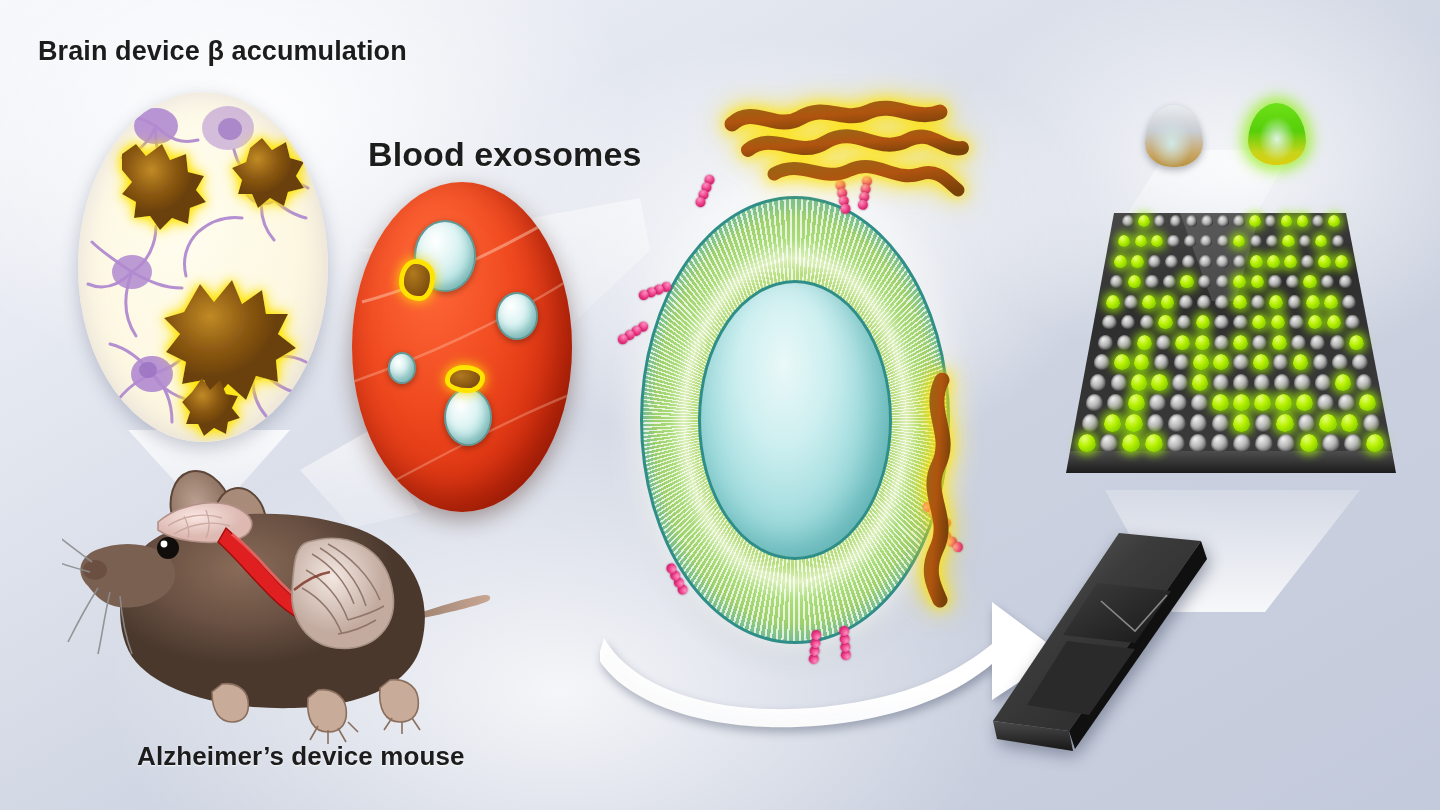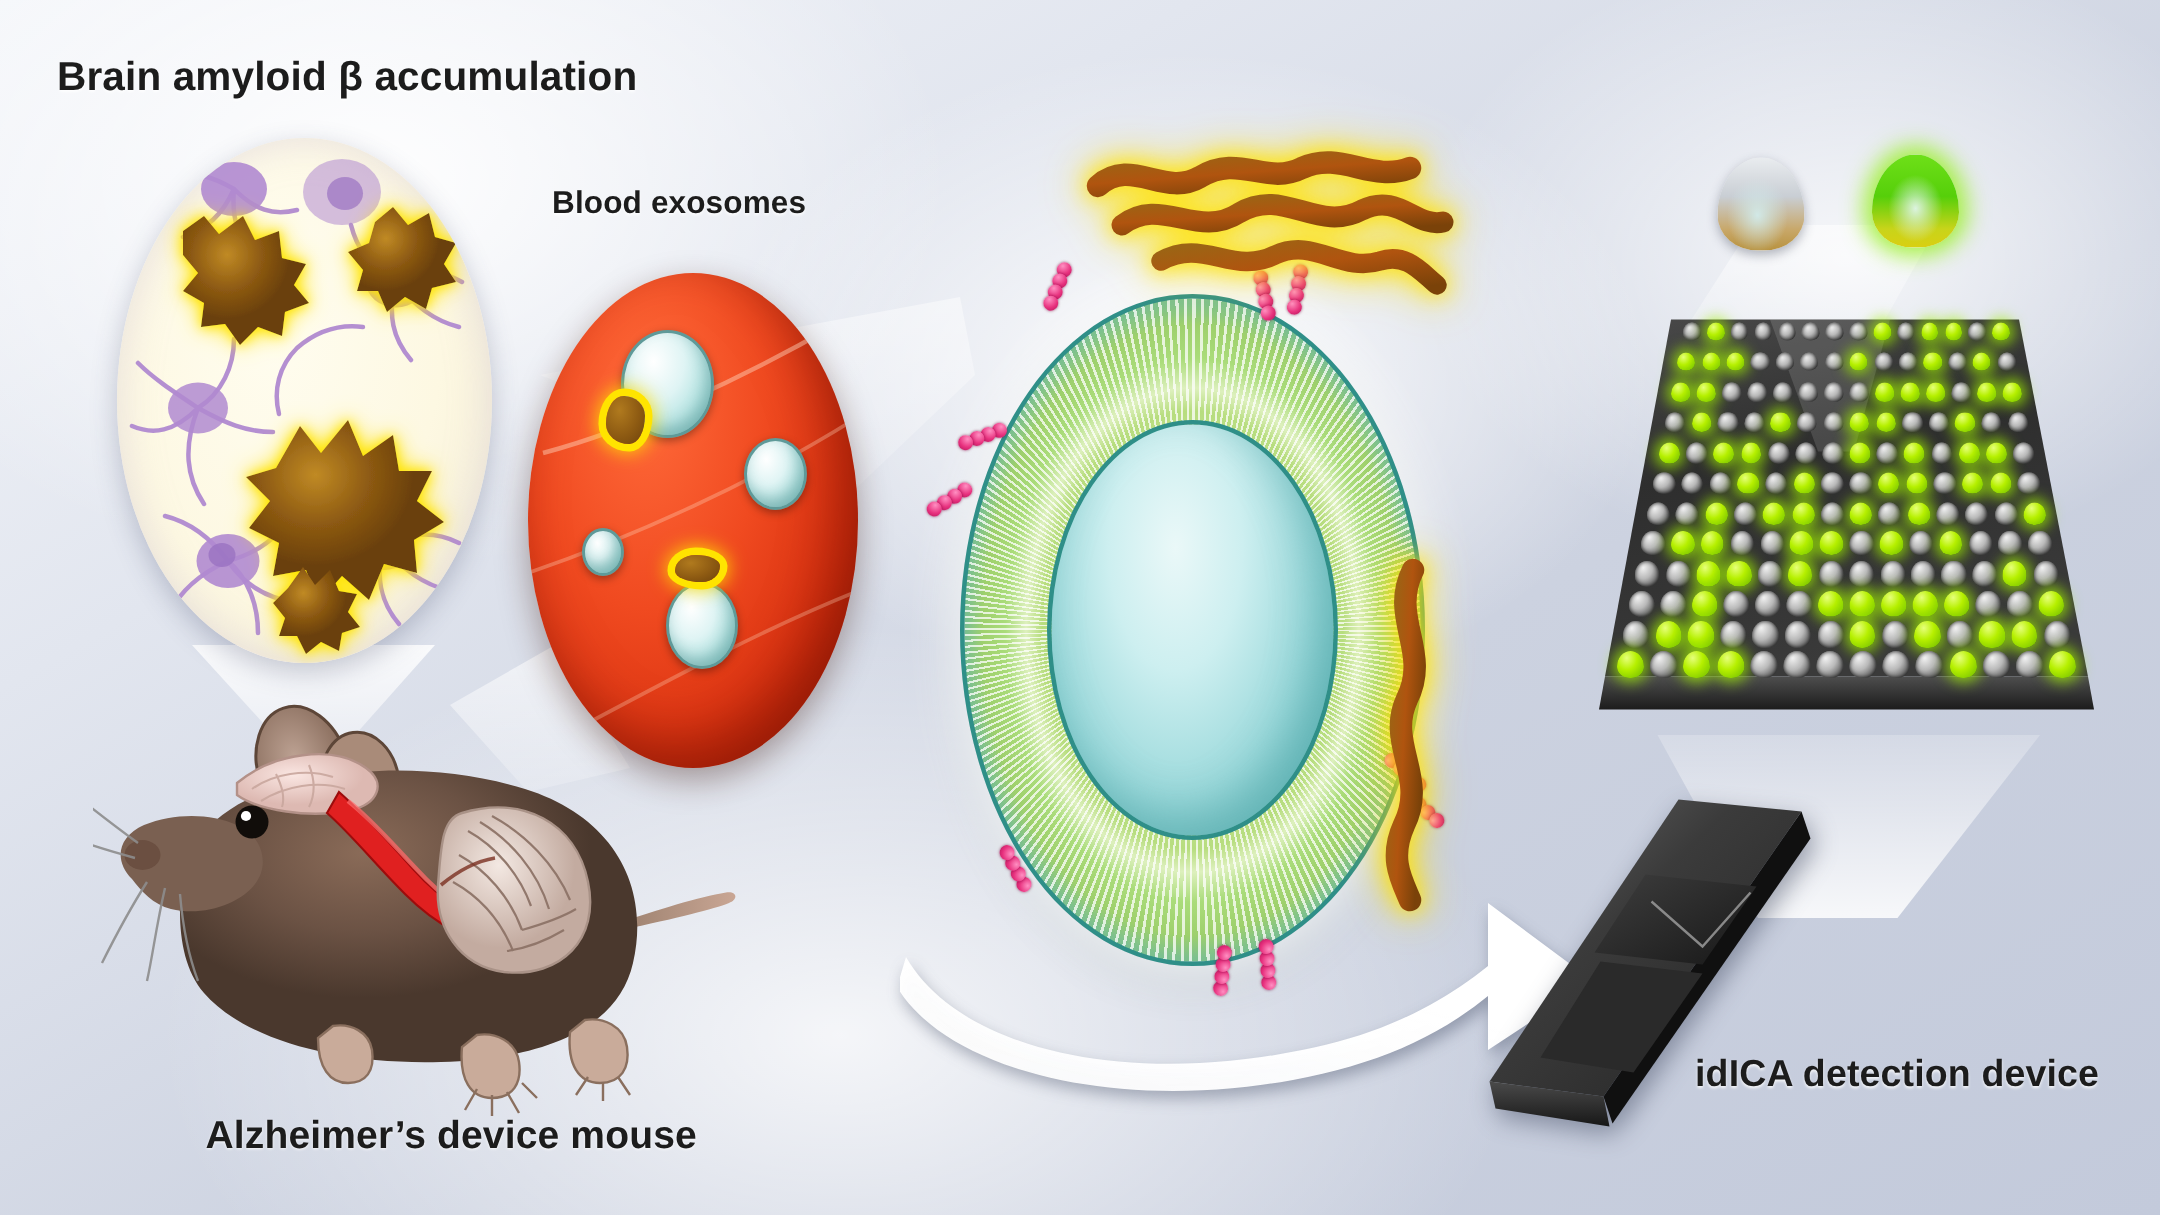--- a/index.html
+++ b/index.html
@@ -167,36 +167,36 @@
         <ellipse cx="70" cy="278" rx="9" ry="8" fill="#9a72c2" opacity=".8"></ellipse>
       </g>
       <g filter="url(#plaqueGlow)" fill="url(#plaqueG)">
         <path d="M44,62 l14,-10 l10,12 l16,-12 l8,16 l16,-6 l2,18 l16,4 l-8,14 l10,12 l-16,6 l-2,16 l-16,-6 l-12,12 l-10,-14 l-16,2 l2,-16 l-14,-8 l10,-12 l-10,-12 z"></path>
         <path d="M106,220 l16,-28 l14,18 l18,-22 l10,24 l20,-14 l4,24 l22,0 l-10,20 l18,14 l-20,12 l2,22 l-22,-6 l-10,24 l-18,-16 l-16,18 l-8,-22 l-22,4 l4,-22 l-20,-10 l14,-18 l-16,-16 z"></path>
         <path d="M172,56 l12,-10 l10,12 l14,-8 l4,16 l14,4 l-8,14 l8,12 l-16,4 l-4,14 l-14,-8 l-12,10 l-6,-14 l-14,0 l4,-14 l-10,-12 l14,-6 z"></path>
         <path d="M114,300 l10,-14 l8,12 l10,-10 l6,14 l12,2 l-6,12 l8,10 l-12,4 l-2,12 l-12,-6 l-10,8 l-6,-12 l-12,0 l4,-12 l-8,-10 z"></path>
       </g>
     </svg>
   </div>
-  <div class="lbl" style="left:38px;top:36px;font-size:27px;">Brain amyloid β accumulation</div>
+  <div class="lbl" style="left:38px;top:36px;font-size:27px;">Brain device β accumulation</div>
 
   <div id="blood-oval">
     <svg width="220" height="330" viewBox="0 0 220 330" style="position:absolute;left:0;top:0;">
       <path d="M10,120 C70,104 140,72 206,34" stroke="rgba(255,215,190,.45)" stroke-width="3" fill="none"></path>
       <path d="M0,200 C70,176 150,140 220,96" stroke="rgba(255,215,190,.32)" stroke-width="2.5" fill="none"></path>
       <path d="M40,300 C100,268 160,236 220,212" stroke="rgba(255,215,190,.30)" stroke-width="2.5" fill="none"></path>
     </svg>
     <div class="vesicle" style="left:62px;top:38px;width:58px;height:68px;"></div>
     <div class="vesicle" style="left:144px;top:110px;width:38px;height:44px;"></div>
     <div class="vesicle" style="left:36px;top:170px;width:24px;height:28px;"></div>
     <div class="vesicle" style="left:92px;top:206px;width:44px;height:54px;"></div>
     <div class="amy-blob" style="left:52px;top:82px;width:26px;height:32px;"></div>
     <div class="amy-blob" style="left:98px;top:188px;width:30px;height:18px;"></div>
   </div>
-  <div class="lbl" style="left:368px;top:124px;font-size:21px;">Blood exosomes</div>
+  <div class="lbl" style="left:368px;top:135px;font-size:34px;">Blood exosomes</div>
 
   <div id="exosome">
     <div id="exo-membrane"></div>
     <div id="exo-lumen"></div>
   </div>
 
   <div class="receptor" style="left:860px;top:178px;transform:rotate(10deg);">
       <i></i>
       <i></i>
       <i></i>
@@ -573,15 +573,14 @@
         <stop offset="100%" stop-color="#181818"></stop>
       </linearGradient>
     </defs>
     <polygon points="134,8 216,16 84,206 8,196" fill="url(#devTop)"></polygon>
     <polygon points="84,206 8,196 12,214 88,226" fill="url(#devSide)"></polygon>
     <polygon points="216,16 222,34 90,224 84,206" fill="#101010"></polygon>
     <polygon points="112,58 186,66 150,118 78,110" fill="url(#devWin)"></polygon>
     <polyline points="116,76 150,106 182,70" fill="none" stroke="#9a9a9a" stroke-width="1.6" opacity=".85"></polyline>
     <polygon points="82,116 150,124 104,190 42,180" fill="#2a2a2a"></polygon>
   </svg>
-  <div class="lbl" style="left:1130px;top:702px;font-size:25px;">idICA detection device</div>
 
 </div>
 
 </body></html>

